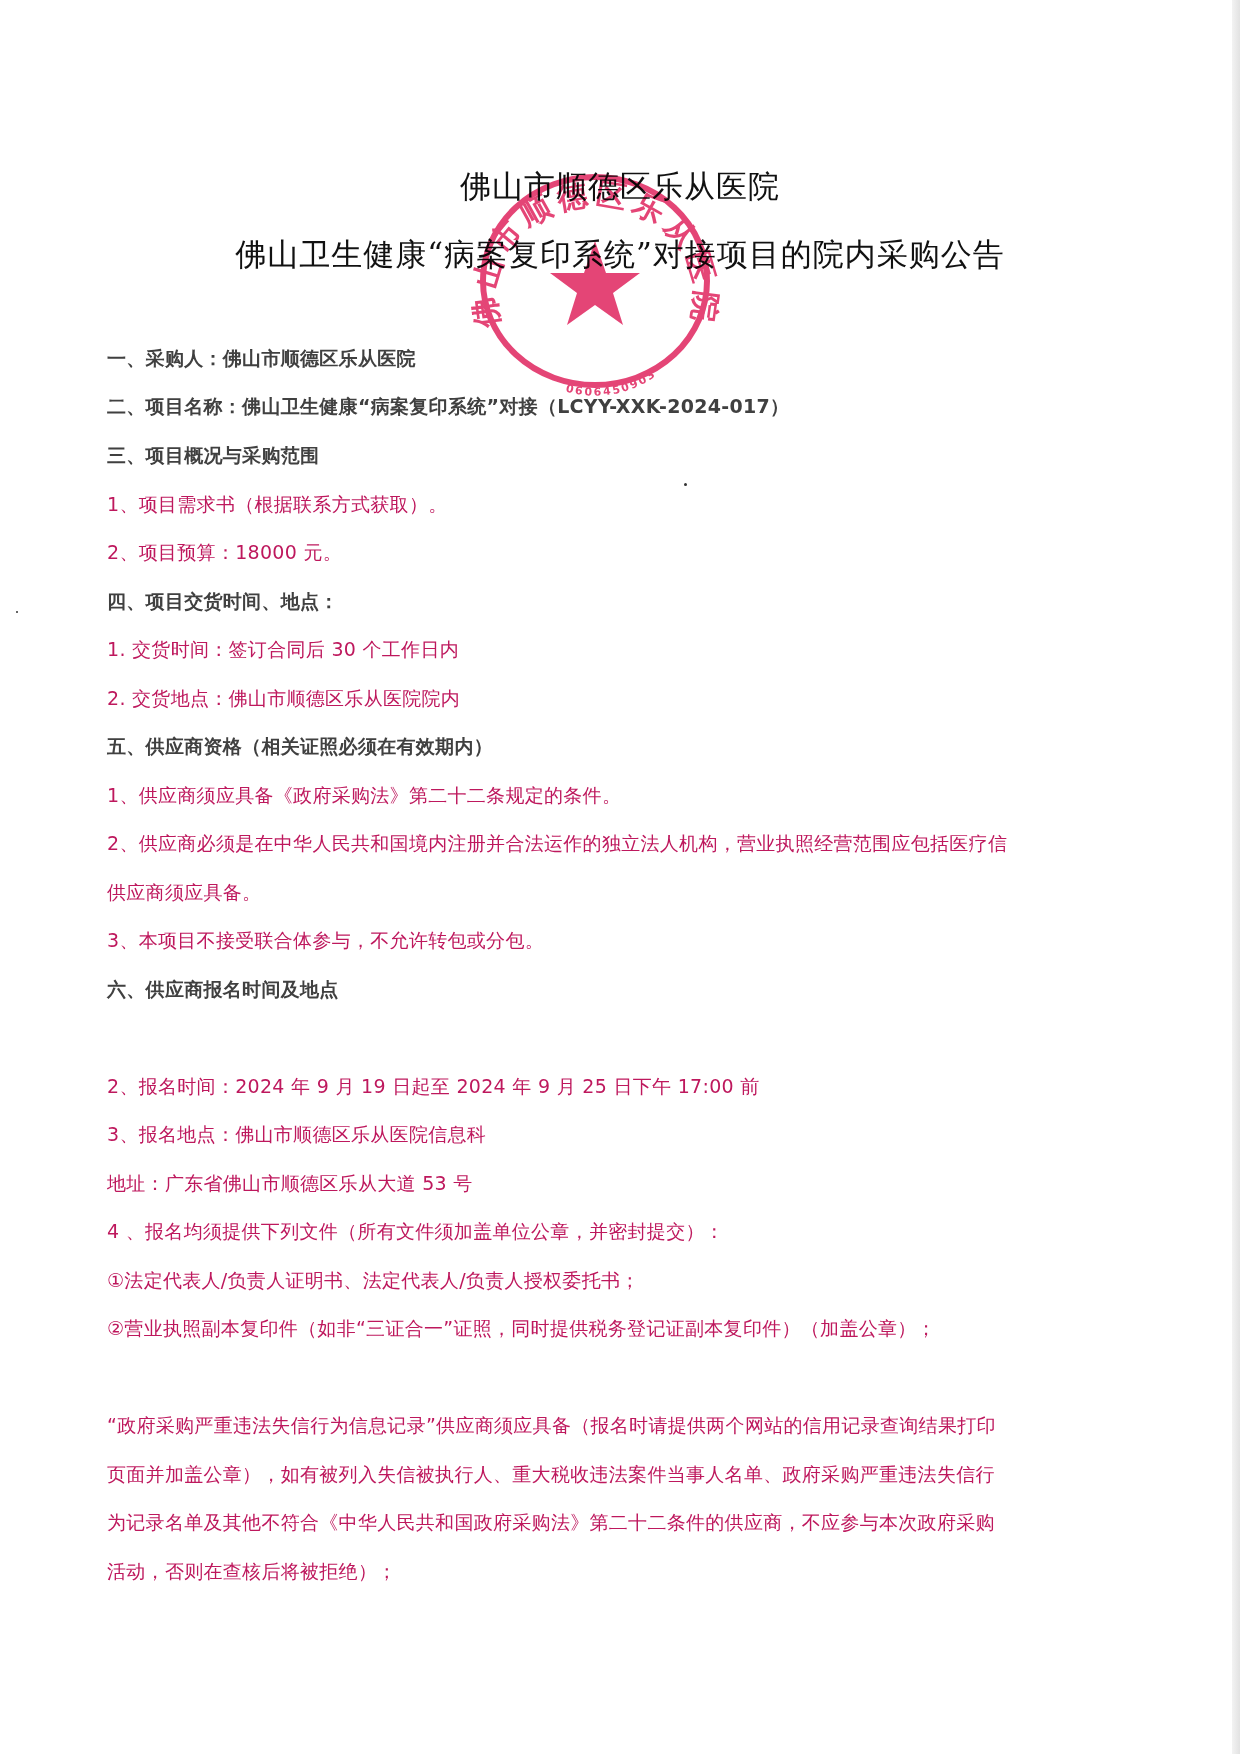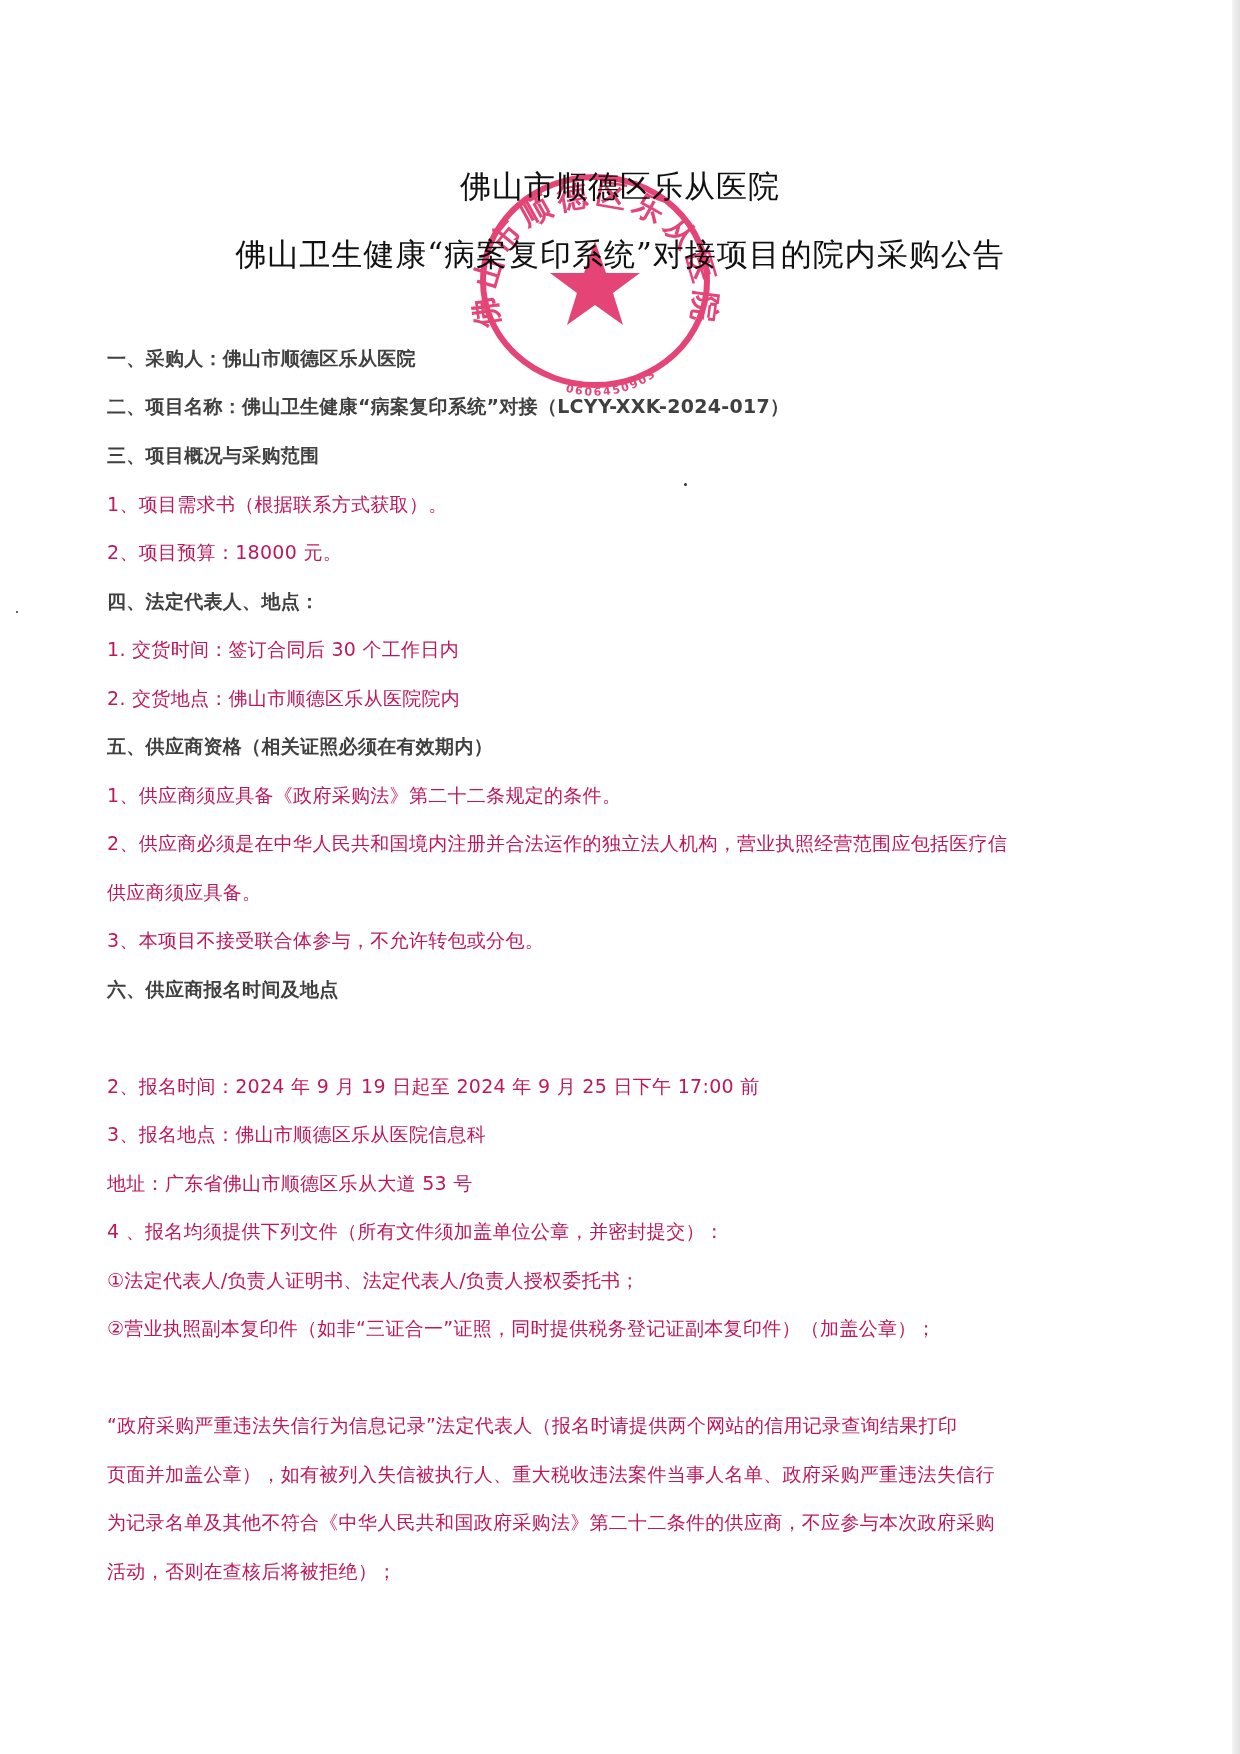--- a/index.html
+++ b/index.html
@@ -91,38 +91,38 @@
   <div class="line heading" style="top:333px;">一、采购人：佛山市顺德区乐从医院</div>
 
   <div class="line heading" style="top:381px;">
     <span>二、项目名称：佛山卫生健康“病案复印系统”对接</span><span class="bold-code">（LCYY-XXK-2024-017）</span>
   </div>
 
   <div class="line heading" style="top:430px;">三、项目概况与采购范围</div>
   <div class="line" style="top:479px;">1、项目需求书（根据联系方式获取）。</div>
   <div class="line" style="top:527px;">2、项目预算：18000 元。</div>
 
-  <div class="line heading" style="top:576px;">四、法定代表人、地点：</div>
+  <div class="line heading" style="top:576px;">四、项目交货时间、地点：</div>
   <div class="line" style="top:624px;">1. 交货时间：签订合同后 30 个工作日内</div>
   <div class="line" style="top:673px;">2. 交货地点：佛山市顺德区乐从医院院内</div>
 
   <div class="line heading" style="top:721px;">五、供应商资格（相关证照必须在有效期内）</div>
   <div class="line" style="top:770px;">1、供应商须应具备《政府采购法》第二十二条规定的条件。</div>
   <div class="line" style="top:818px;">2、供应商必须是在中华人民共和国境内注册并合法运作的独立法人机构，营业执照经营范围应包括医疗信</div>
   <div class="line" style="top:867px;">供应商须应具备。</div>
   <div class="line" style="top:915px;">3、本项目不接受联合体参与，不允许转包或分包。</div>
 
   <div class="line heading" style="top:964px;">六、供应商报名时间及地点</div>
   <div class="line" style="top:1061px;">2、报名时间：2024 年 9 月 19 日起至 2024 年 9 月 25 日下午 17:00 前</div>
   <div class="line" style="top:1109px;">3、报名地点：佛山市顺德区乐从医院信息科</div>
   <div class="line" style="top:1158px;">地址：广东省佛山市顺德区乐从大道 53 号</div>
   <div class="line" style="top:1206px;">4 、报名均须提供下列文件（所有文件须加盖单位公章，并密封提交）：</div>
   <div class="line" style="top:1255px;">①法定代表人/负责人证明书、法定代表人/负责人授权委托书；</div>
   <div class="line" style="top:1303px;">②营业执照副本复印件（如非“三证合一”证照，同时提供税务登记证副本复印件）（加盖公章）；</div>
-  <div class="line" style="top:1400px;">“政府采购严重违法失信行为信息记录”法定代表人（报名时请提供两个网站的信用记录查询结果打印</div>
+  <div class="line" style="top:1400px;">“政府采购严重违法失信行为信息记录”供应商须应具备（报名时请提供两个网站的信用记录查询结果打印</div>
   <div class="line" style="top:1449px;">页面并加盖公章），如有被列入失信被执行人、重大税收违法案件当事人名单、政府采购严重违法失信行</div>
   <div class="line" style="top:1497px;">为记录名单及其他不符合《中华人民共和国政府采购法》第二十二条件的供应商，不应参与本次政府采购</div>
   <div class="line" style="top:1546px;">活动，否则在查核后将被拒绝）；</div>
 
   <svg class="stamp" viewBox="0 0 280 240" xmlns="http://www.w3.org/2000/svg">
     <defs>
       <path id="arcTop" d="M 48 170 A 100 92 0 1 1 232 170"></path>
       <path id="arcBottom" d="M 70 205 A 95 85 0 0 0 230 175"></path>
     </defs>
     <ellipse cx="140" cy="118" rx="112" ry="104" fill="none" stroke="#e0245e" stroke-width="6"></ellipse>

